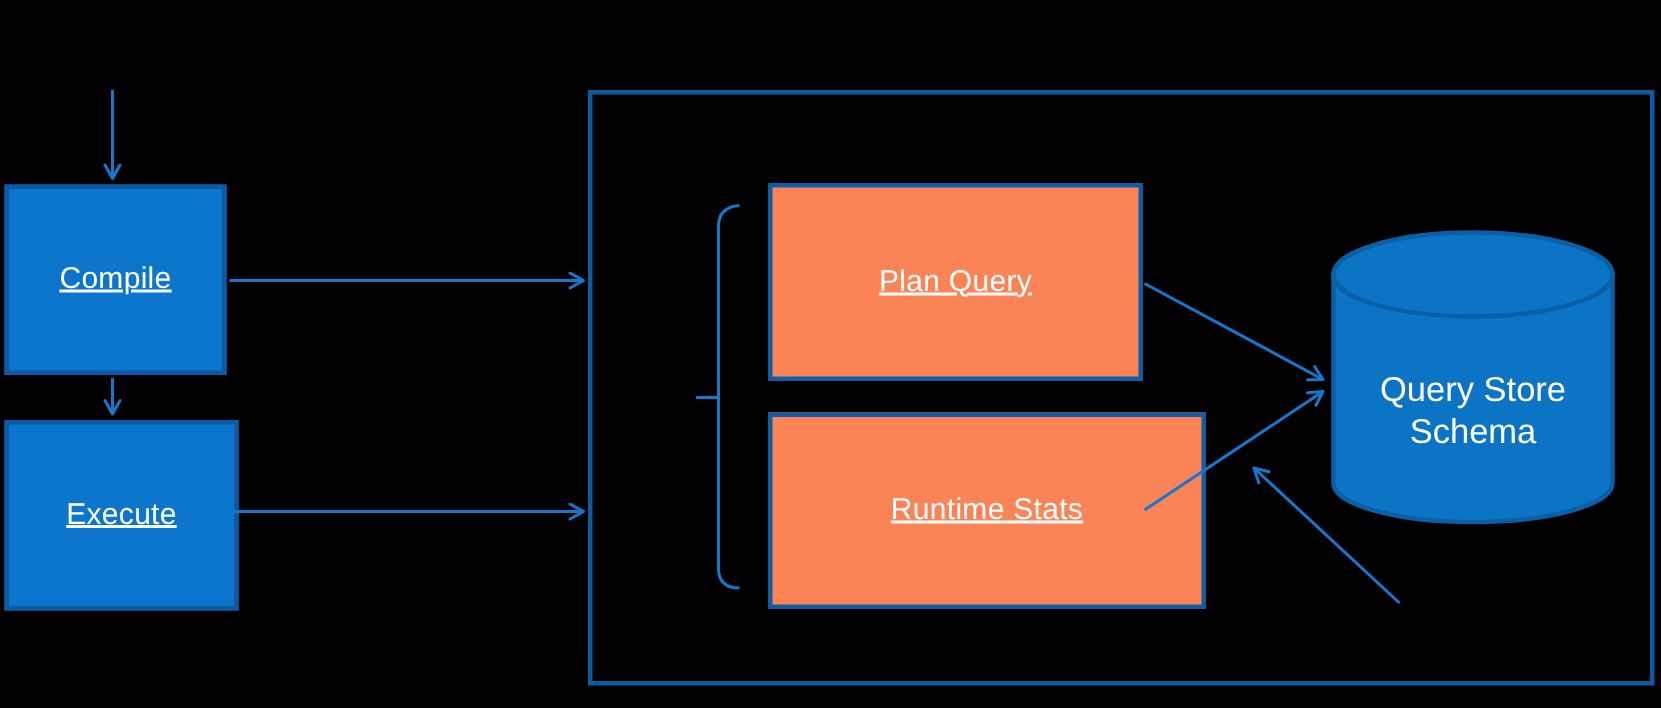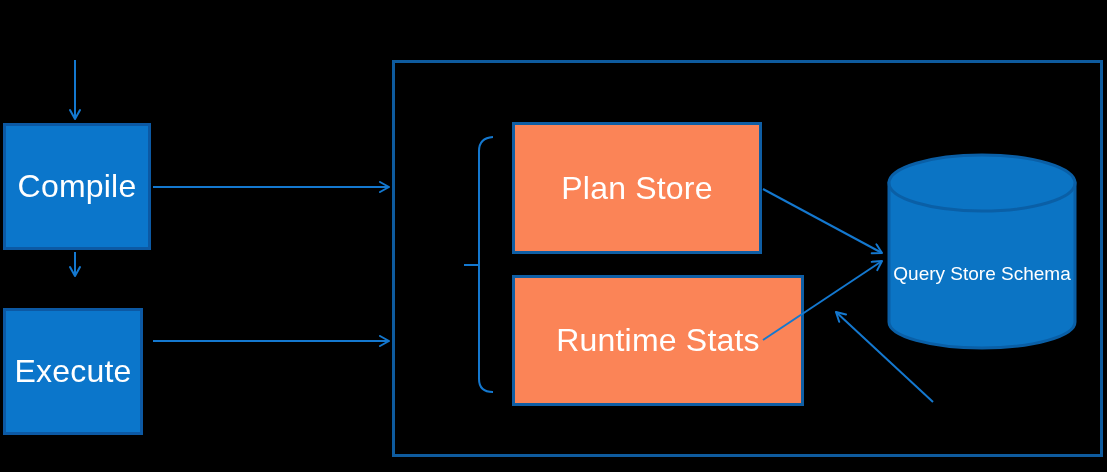--- a/index.html
+++ b/index.html
@@ -26,34 +26,35 @@
     background:var(--background);
     overflow:hidden;
   }
   .node{
     position:absolute;
     box-sizing:border-box;
     display:flex;
     align-items:center;
     justify-content:center;
     color:var(--text);
-    font-size:32px;
+    font-size:20px;
     text-align:right;
     letter-spacing:0.2px;
+    text-decoration:underline;
   }
   .node.blue{
     background:var(--box-fill);
     border:3px solid var(--box-border);
   }
   .node.orange{
     background:var(--orange-fill);
     border:3px solid var(--orange-border);
   }
   #compile{ left:3px;  top:123px; width:148px; height:127px; }
-  #execute{ left:3px;  top:280px; width:140px; height:127px;margin-top:28px; }
+  #execute{ left:3px;  top:280px; width:156px; height:127px; }
   #plan-store{    left:512px; top:122px; width:250px; height:132px; }
   #runtime-stats{ left:512px; top:275px; width:292px; height:131px; }
   #container-box{
     position:absolute;
     box-sizing:border-box;
     left:392px; top:60px;
     width:711px; height:397px;
     border:3px solid var(--container-border);
     background:transparent;
   }
@@ -87,40 +88,40 @@
   }
   #cyl-label{
     position:absolute;
     left:889px; top:226px;
     width:186px; height:96px;
     display:flex;
     align-items:center;
     justify-content:center;
     text-align:center;
     color:var(--text);
-    font-size:19px;
+    font-size:23px;
     line-height:1.2;
   }
 </style>
 </head>
 <body>
 
 <div id="canvas">
 
   <div id="container-box"></div>
 
   <div id="compile" class="node blue">
     <span>Compile</span>
   </div>
   <div id="execute" class="node blue">
     <span>Execute</span>
   </div>
 
   <div id="plan-store" class="node orange">
-    <span>Plan Store</span>
+    <span>Plan Query</span>
   </div>
   <div id="runtime-stats" class="node orange">
     <span>Runtime Stats</span>
   </div>
 
   <svg class="overlay" viewBox="0 0 1107 472">
     <defs>
       <marker id="arrowhead" markerUnits="userSpaceOnUse" markerWidth="16" markerHeight="16" refX="11" refY="6" orient="auto">
         <path d="M2,1 L11,6 L2,11"></path>
       </marker>

